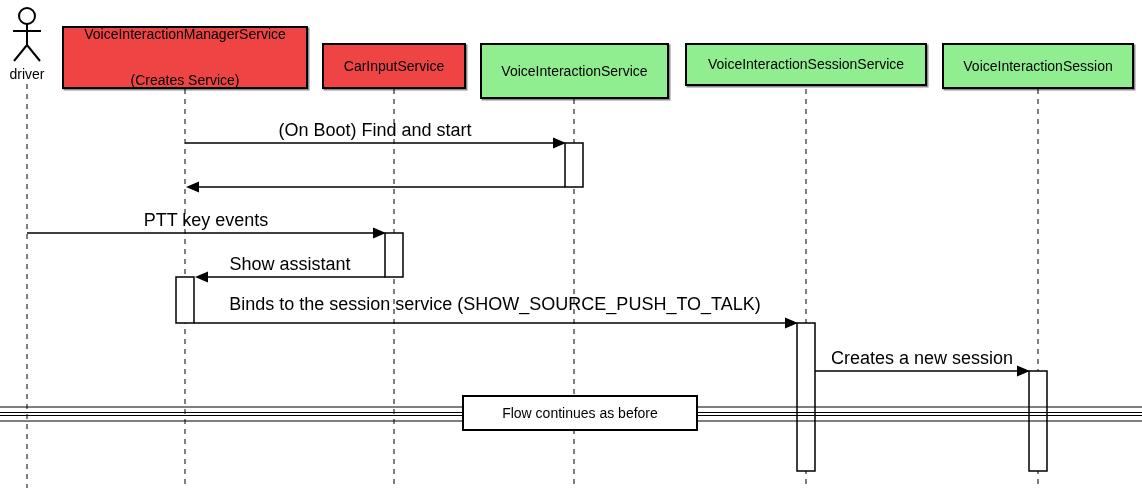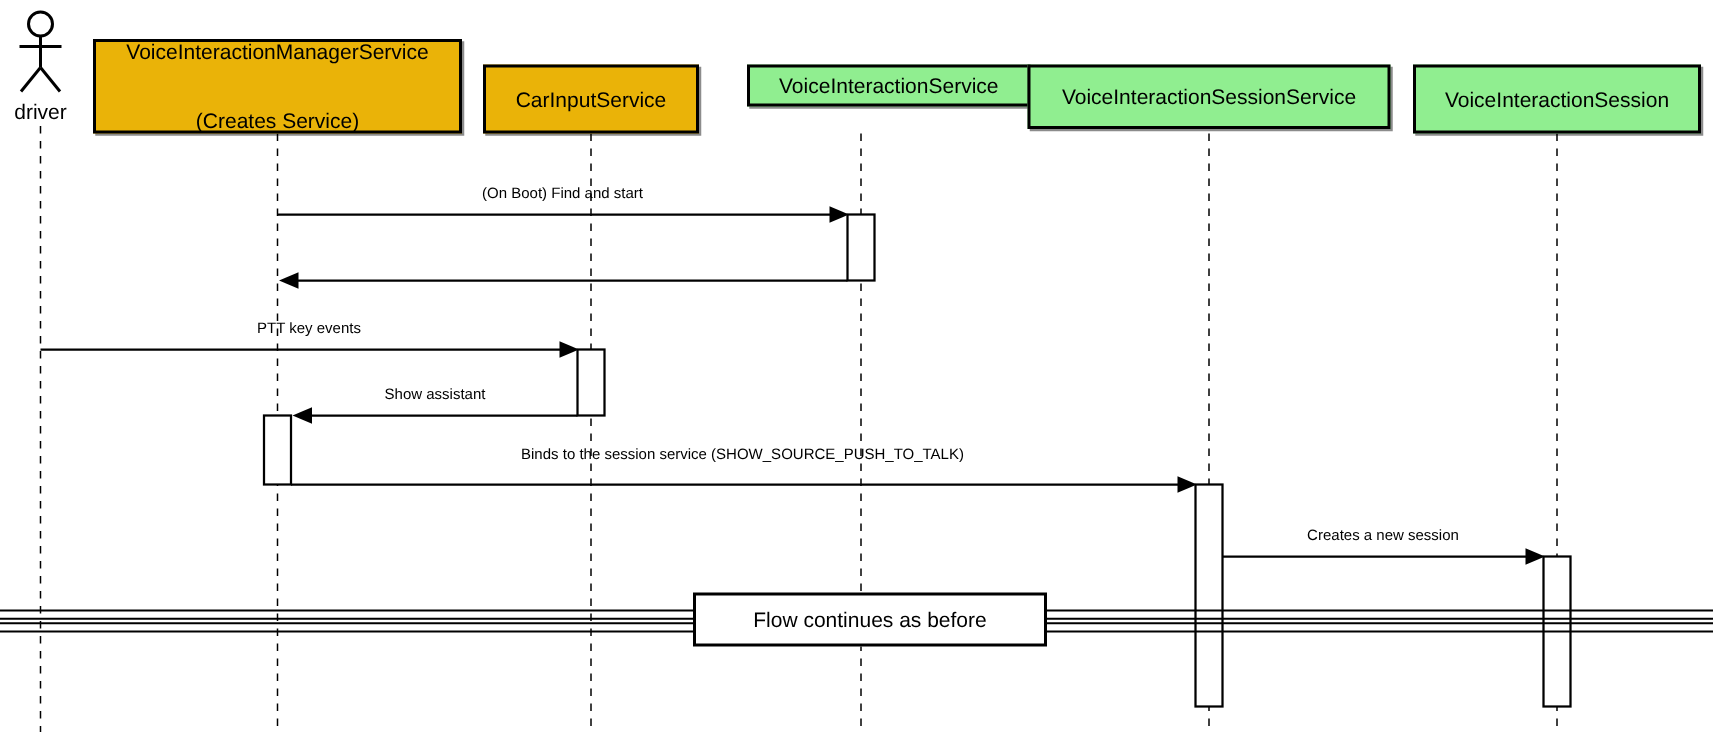--- a/index.html
+++ b/index.html
@@ -20,26 +20,26 @@
     box-shadow: 1.5px 1.5px 0 rgba(0,0,0,0.45);
     display: flex;
     flex-direction: column;
     align-items: center;
     justify-content: center;
     text-align: center;
     font-size: 14px;
     line-height: 17px;
     white-space: nowrap;
   }
-  .fill-cyan  { background: #eab308; gap: 29px; }
+  .fill-cyan  { background: #ef4444; gap: 29px; }
   .fill-green { background: #90EE90; }
   .msg-label {
     position: absolute;
     transform: translateX(-50%);
-    font-size: 10px;
+    font-size: 18px;
     line-height: 16px;
     white-space: nowrap;
   }
   .actor-label {
     position: absolute;
     transform: translateX(-50%);
     font-size: 14px;
     line-height: 16px;
   }
   .divider-box {
@@ -123,21 +123,21 @@
 
   <div class="actor-label" style="left:27px; top:66px;">driver</div>
 
   <div class="pbox fill-cyan" style="left:62px; top:26px; width:246px; height:63px;">
     <span>VoiceInteractionManagerService</span>
     <span>(Creates Service)</span>
   </div>
   <div class="pbox fill-cyan" style="left:322px; top:43px; width:144px; height:46px;">
     <span>CarInputService</span>
   </div>
-  <div class="pbox fill-green" style="left:498px; top:43px; width:189px; height:28px;align-items:center;">
+  <div class="pbox fill-green" style="left:480px; top:43px; width:189px; height:56px;align-items:center;">
     <span>VoiceInteractionService</span>
   </div>
   <div class="pbox fill-green" style="left:685px; top:43px; width:242px; height:43px;">
     <span>VoiceInteractionSessionService</span>
   </div>
   <div class="pbox fill-green" style="left:942px; top:43px; width:192px; height:46px;text-align:right;">
     <span>VoiceInteractionSession</span>
   </div>
 
   <div class="msg-label" style="left:375px; top:122px;">(On Boot) Find and start</div>

